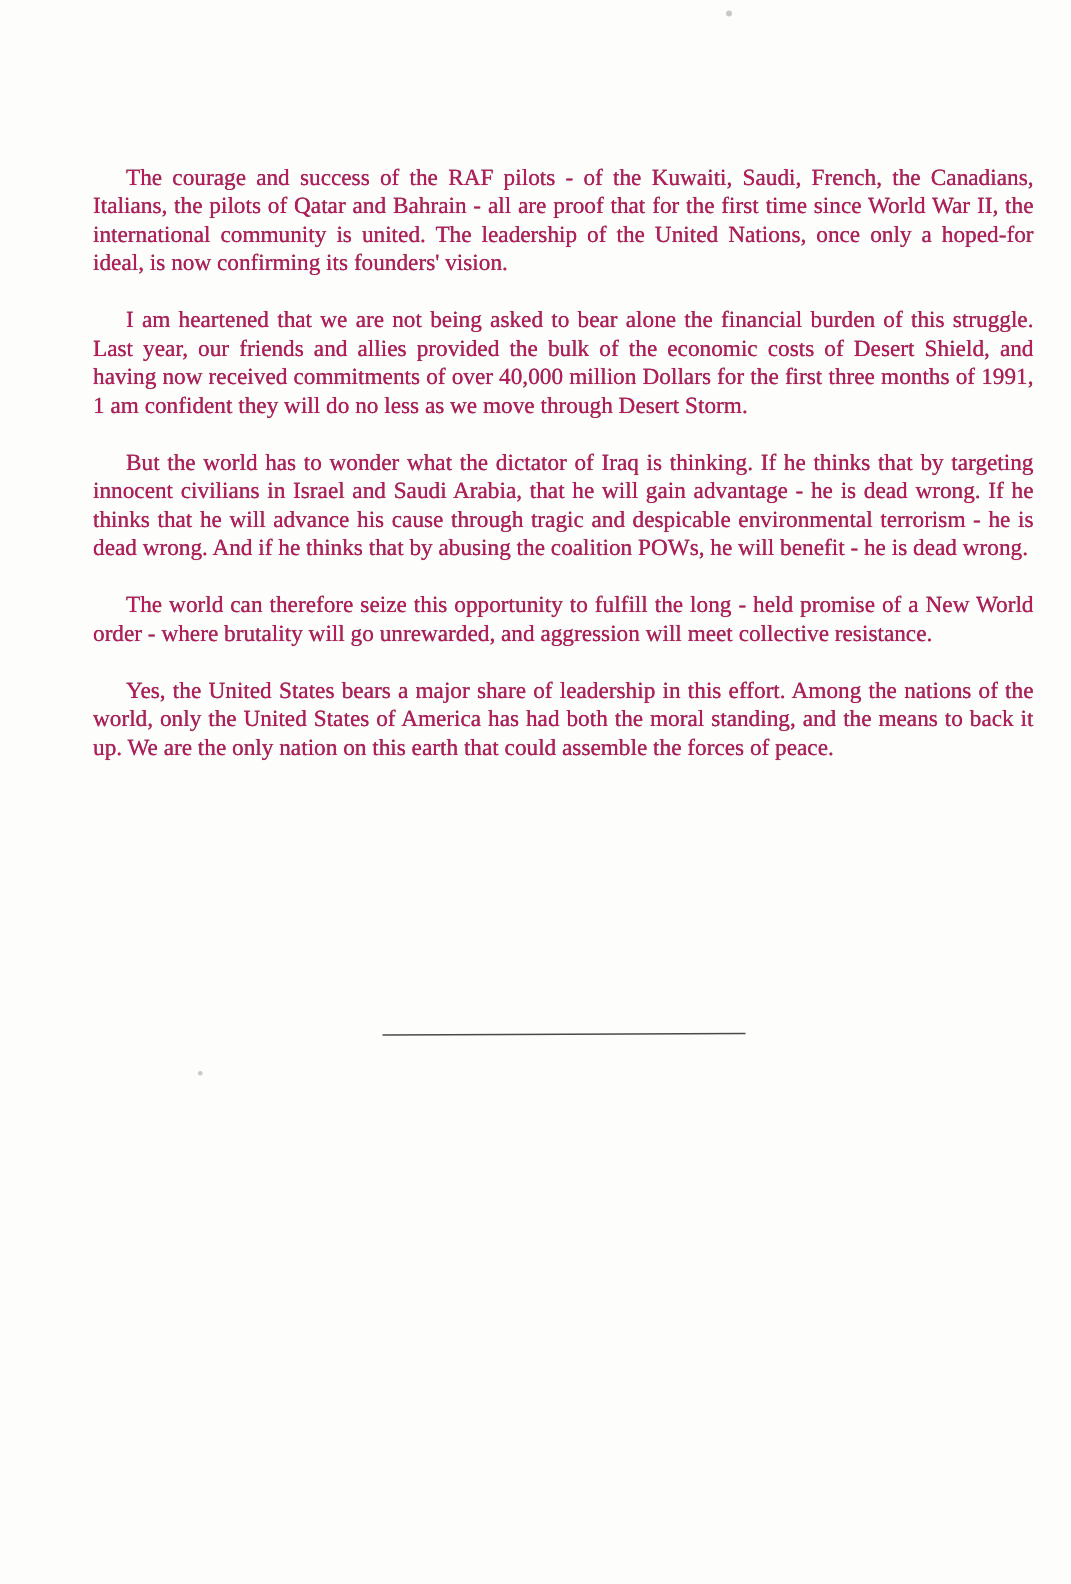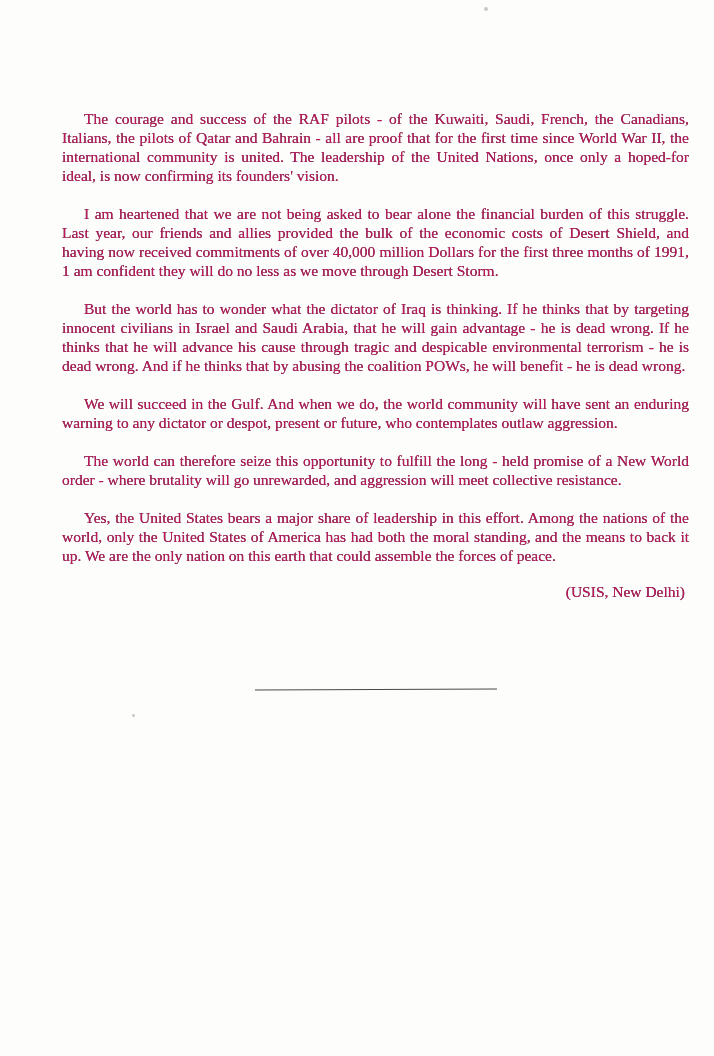--- a/index.html
+++ b/index.html
@@ -75,24 +75,22 @@
 <body>
 
 <div class="page">
 
   <span class="speck speck-top"></span>
 
   <div class="text-block">
     <p>The courage and success of the RAF pilots - of the Kuwaiti, Saudi, French, the Canadians, Italians, the pilots of Qatar and Bahrain - all are proof that for the first time since World War II, the international community is united. The leadership of the United Nations, once only a hoped-for ideal, is now confirming its founders' vision.</p>
     <p>I am heartened that we are not being asked to bear alone the financial burden of this struggle. Last year, our friends and allies provided the bulk of the economic costs of Desert Shield, and having now received commitments of over 40,000 million Dollars for the first three months of 1991, 1 am confident they will do no less as we move through Desert Storm.</p>
     <p>But the world has to wonder what the dictator of Iraq is thinking. If he thinks that by targeting innocent civilians in Israel and Saudi Arabia, that he will gain advantage - he is dead wrong. If he thinks that he will advance his cause through tragic and despicable environmental terrorism - he is dead wrong. And if he thinks that by abusing the coalition POWs, he will benefit - he is dead wrong.</p>
-    <p>We will succeed in the Gulf. And when we do, the world community will have sent an enduring warning to any dictator or despot, present or future, who contemplates outlaw aggression.</p>
     <p>The world can therefore seize this opportunity to fulfill the long - held promise of a New World order - where brutality will go unrewarded, and aggression will meet collective resistance.</p>
     <p>Yes, the United States bears a major share of leadership in this effort. Among the nations of the world, only the United States of America has had both the moral standing, and the means to back it up. We are the only nation on this earth that could assemble the forces of peace.</p>
 
-    <div class="attribution">(USIS, New Delhi)</div>
   </div>
 
   <hr class="divider">
 
   <span class="speck speck-bottom"></span>
 
 </div>
 
 </body></html>

